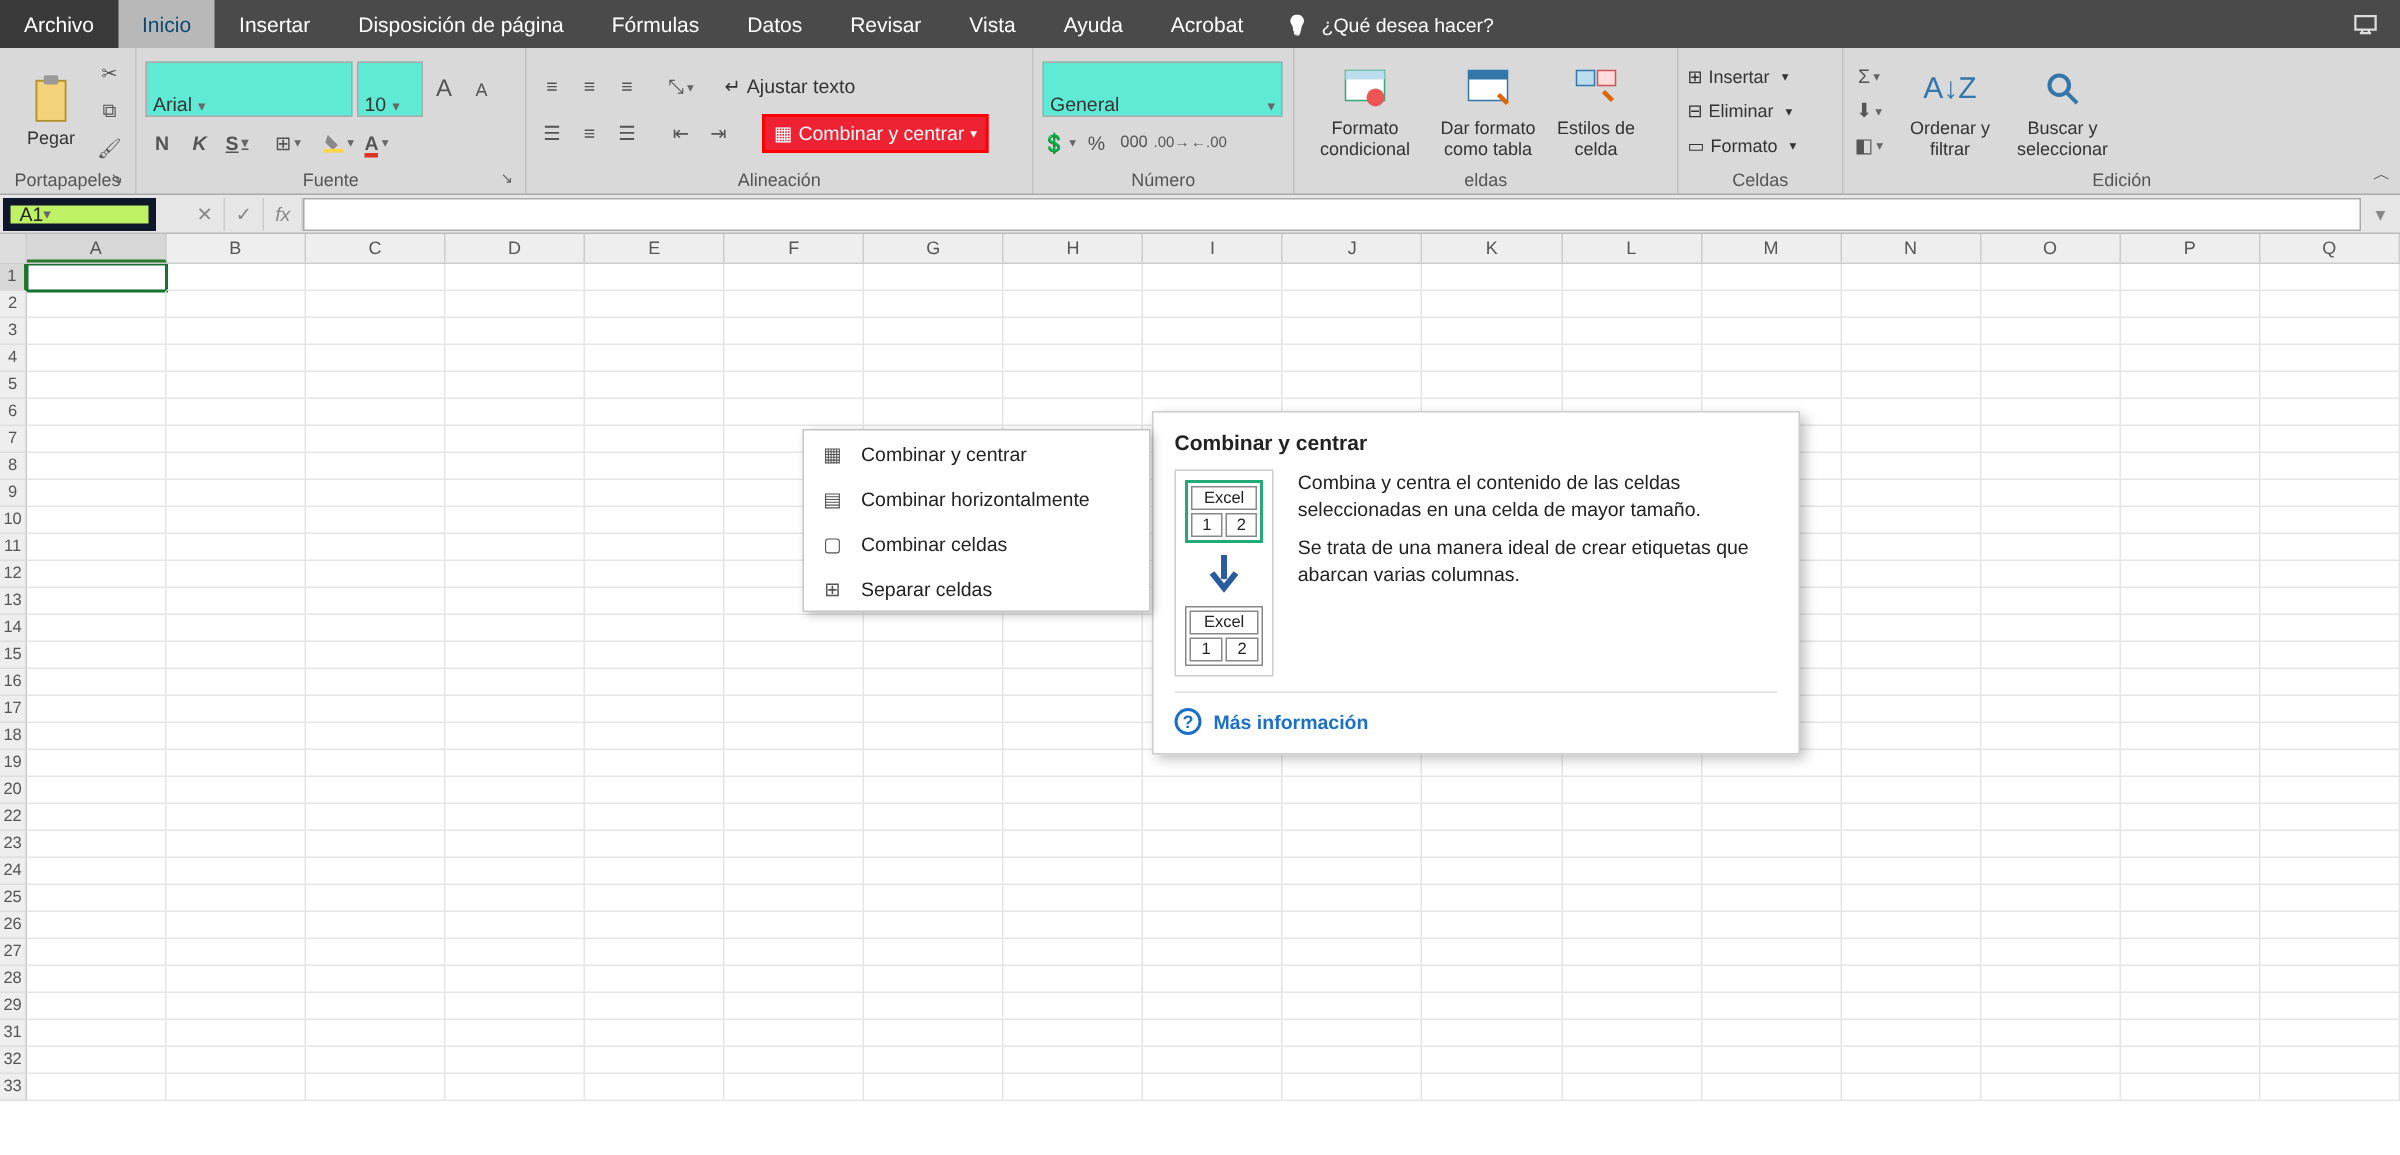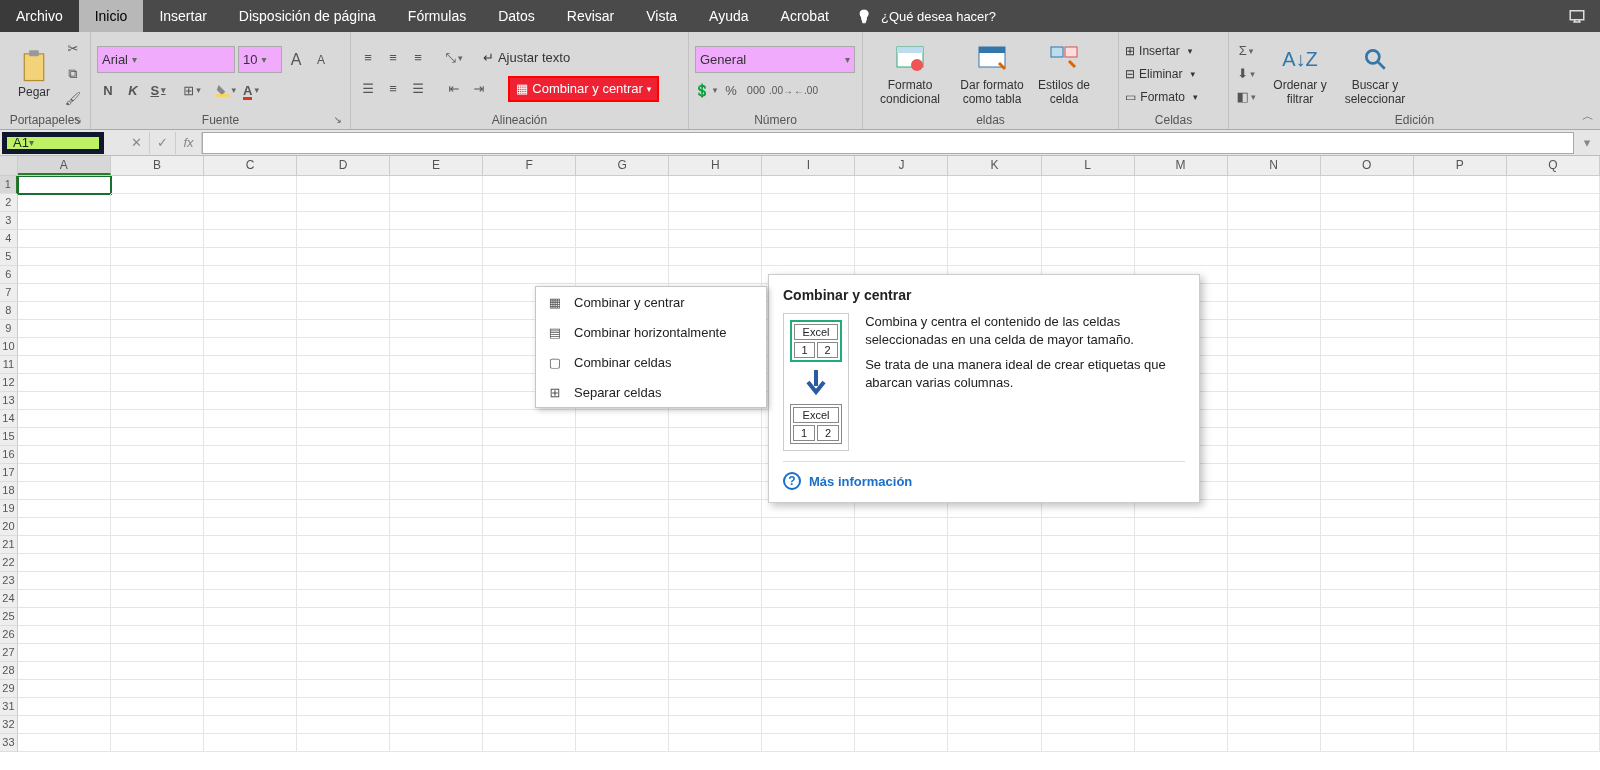--- a/index.html
+++ b/index.html
@@ -1,42 +1,42 @@
 <!DOCTYPE html>
 <html><head>
 <meta charset="utf-8">
 <style>
 * { box-sizing: border-box; margin:0; padding:0; font-family: "Segoe UI", Arial, sans-serif; }
 body { background:#fff; width:1600px; height:770px; overflow:hidden; font-size:13px; color:#222; }
 
 .titlebar { background:#4a4a4a; height:32px; display:flex; align-items:stretch; color:#fff; }
 .titlebar .tab { padding:0 16px; display:flex; align-items:center; font-size:14px; cursor:pointer; }
 .titlebar .tab.file { background:#3a3a3a; }
-.titlebar .tab.active { background:#b8b8b8; color:#000000; }
+.titlebar .tab.active { background:#b8b8b8; color:#0c4a6e; }
 .titlebar .tellme { display:flex; align-items:center; gap:8px; padding:0 12px; }
 .titlebar .spacer { flex:1; }
 .titlebar .winbtn { width:46px; display:flex; align-items:center; justify-content:center; }
 .bulb-icon::before { content:"\1F4A1"; filter:grayscale(1) brightness(1.8); }
 
 .ribbon { background:#d9d9d9; height:98px; display:flex; border-bottom:1px solid #aaa; color:#333; }
 .ribbon-group { display:flex; flex-direction:column; justify-content:space-between; padding:4px 6px 2px 6px; border-right:1px solid #c2c2c2; position:relative; }
 .ribbon-group .group-body { flex:1; display:flex; align-items:center; }
 .ribbon-group .group-label { text-align:center; font-size:12px; color:#555; padding-top:2px; height:16px; position:relative; }
 .ribbon-group .launcher { position:absolute; right:2px; bottom:2px; font-size:10px; color:#666; }
 
 .big-btn { display:flex; flex-direction:column; align-items:center; justify-content:center; width:56px; height:74px; gap:2px; }
 .big-btn .icon { width:36px; height:36px; display:flex; align-items:center; justify-content:center; font-size:24px; }
 .big-btn .lbl { font-size:12px; text-align:center; line-height:1.1; }
 
 .col { display:flex; flex-direction:column; gap:3px; justify-content:center; }
 .row { display:flex; align-items:center; gap:3px; }
 .tool { width:22px; height:22px; display:flex; align-items:center; justify-content:center; font-size:13px; color:#555; border:1px solid transparent; }
 .dd::after { content:"\25BE"; font-size:9px; color:#666; margin-left:2px; }
 
-.select-box { background:#f0abfc; border:1px solid #aaa; height:27px; display:flex; align-items:center; padding:0 4px; }
+.select-box { background:#5eead4; border:1px solid #aaa; height:37px; display:flex; align-items:flex-end; padding:0 4px; }
 .select-box .chev { font-size:10px; color:#666; margin-left:4px; }
 
 .merge-btn { background:#e23; border:2px solid #f00; height:26px; display:flex; align-items:center; padding:0 6px; color:#fff; gap:4px; }
 .merge-btn .chev { font-size:9px; }
 
 .wraptext { display:flex; align-items:center; gap:4px; height:24px; }
 
 .stack3 { display:flex; flex-direction:column; align-items:flex-start; gap:1px; }
 .line-btn { display:flex; align-items:center; gap:4px; font-size:12px; height:22px; padding-right:10px; }
 
@@ -707,40 +707,20 @@
         <div class="cell"></div>
         <div class="cell"></div>
         <div class="cell"></div>
         <div class="cell"></div>
         <div class="cell"></div>
         <div class="cell"></div>
         <div class="cell"></div>
       </div>
       <div class="grid-row">
         <div class="rh">20</div>
-        <div class="cell"></div>
-        <div class="cell"></div>
-        <div class="cell"></div>
-        <div class="cell"></div>
-        <div class="cell"></div>
-        <div class="cell"></div>
-        <div class="cell"></div>
-        <div class="cell"></div>
-        <div class="cell"></div>
-        <div class="cell"></div>
-        <div class="cell"></div>
-        <div class="cell"></div>
-        <div class="cell"></div>
-        <div class="cell"></div>
-        <div class="cell"></div>
-        <div class="cell"></div>
-        <div class="cell"></div>
-      </div>
-      <div class="grid-row">
-        <div class="rh">21</div>
         <div class="cell"></div>
         <div class="cell"></div>
         <div class="cell"></div>
         <div class="cell"></div>
         <div class="cell"></div>
         <div class="cell"></div>
         <div class="cell"></div>
         <div class="cell"></div>
         <div class="cell"></div>
         <div class="cell"></div>

